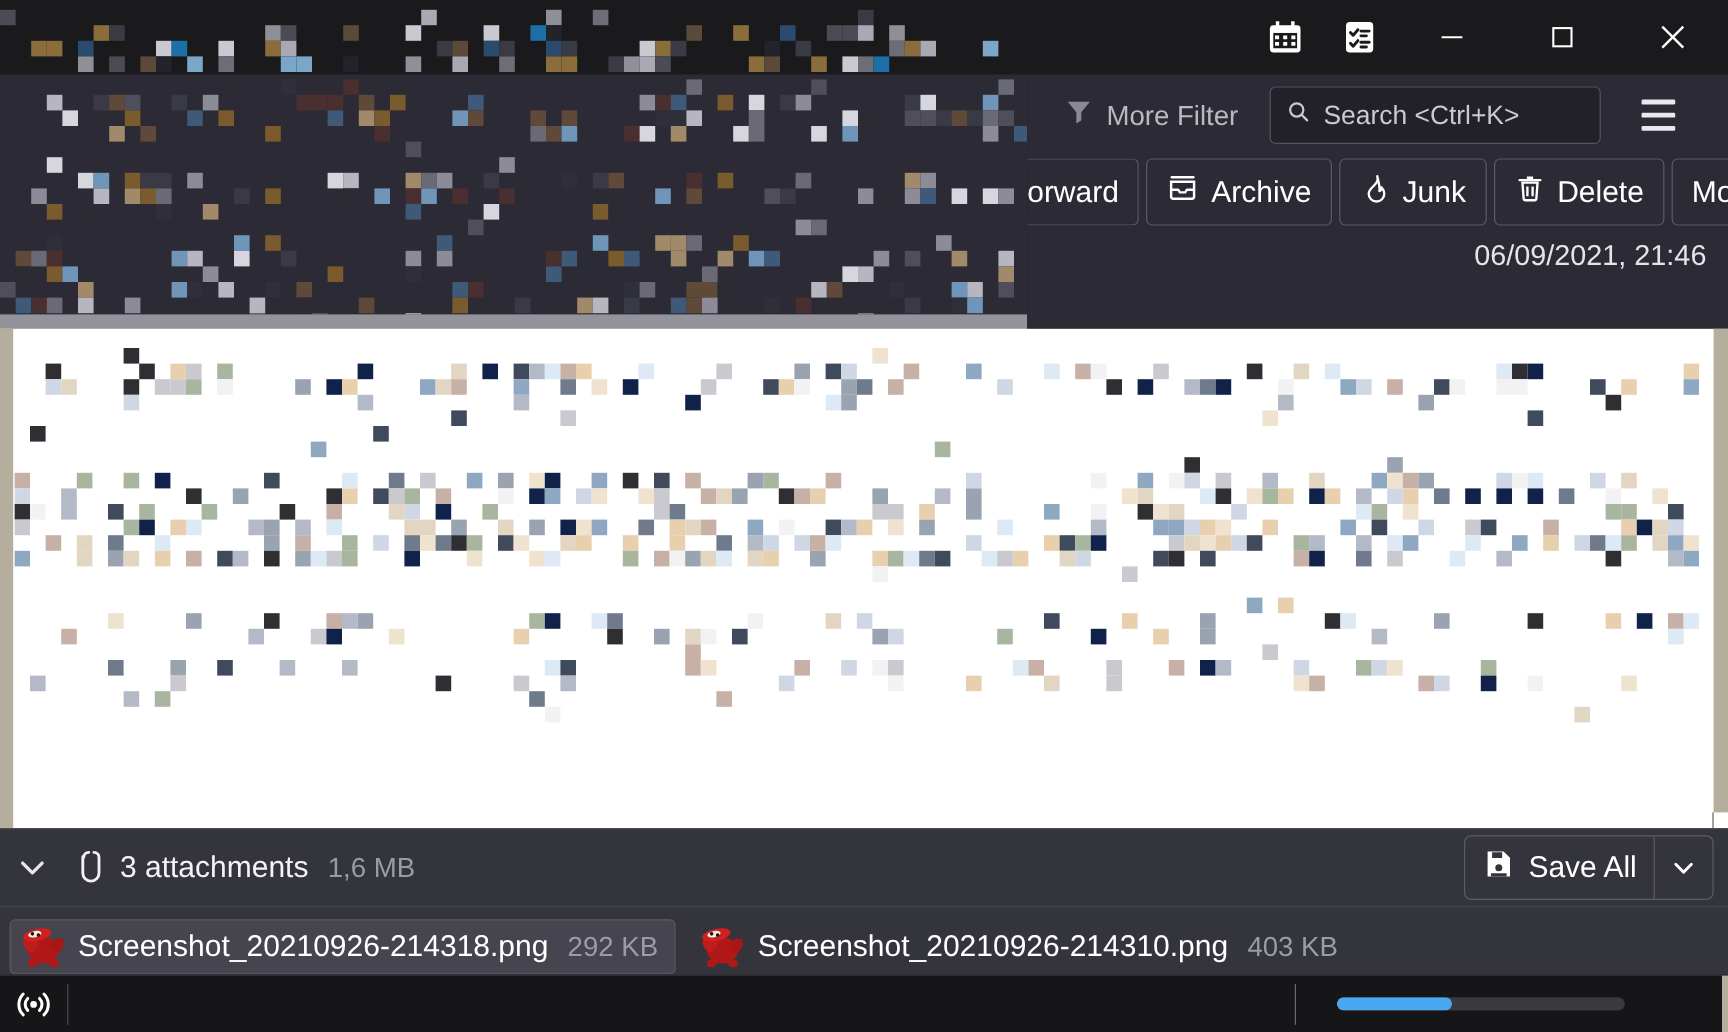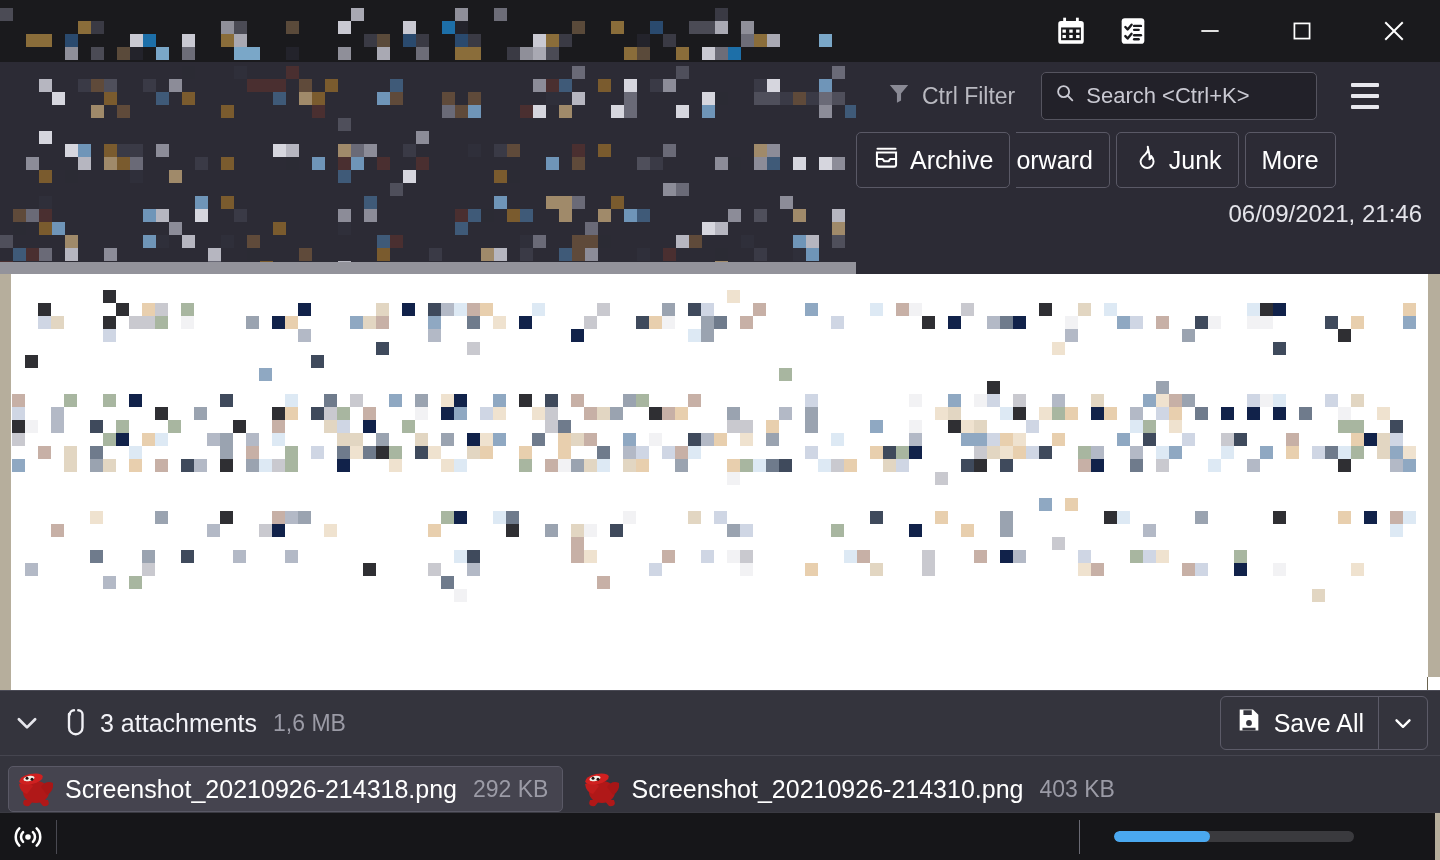--- a/index.html
+++ b/index.html
@@ -513,21 +513,21 @@
   </div>
 
   <div class="filterbar">
 
     <div class="qf">
       <span>
         <svg width="26" height="26" viewBox="0 0 24 24">
             <path d="M3.5 4.5h17l-6.6 8v6.4l-3.8 2.2v-8.6z" fill="#8a8a95"></path>
           </svg>
       </span>
-      <span>Ctrl Filter</span>
+      <span>More Filter</span>
     </div>
 
     <div class="searchbox">
       <span>
         <svg width="22" height="22" viewBox="0 0 24 24" fill="none" stroke="#c9c9d2" stroke-width="2">
           <circle cx="10.5" cy="10.5" r="6"></circle>
             <line x1="15" y1="15" x2="20" y2="20" stroke-linecap="round"></line>
         </svg>
       </span>
       <span>Search &lt;Ctrl+K&gt;</span>
@@ -536,45 +536,57 @@
     <div class="hamburger">
       <span></span>
       <span></span>
       <span></span>
     </div>
 
   </div>
 
   <div class="msgheader">
     <div class="actions">
+
+      <button class="abtn clipped">
+        <span>orward</span>
+      </button>
 
       <button class="abtn">
         <span>
           <svg width="27" height="27" viewBox="0 0 24 24" fill="none" stroke="#fff" stroke-width="1.8">
             <line x1="4" y1="4.2" x2="20" y2="4.2" stroke-linecap="round"></line>
             <path d="M3.5 7.5h17v11a1.6 1.6 0 0 1-1.6 1.6H5.1A1.6 1.6 0 0 1 3.5 18.5z"></path>
             <path d="M3.5 13.4h5.2l1.3 2h3.9l1.3-2h5.3" stroke-linejoin="round"></path>
           </svg>
         </span>
         <span>Archive</span>
       </button>
 
-      <button class="abtn clipped">
-        <span>orward</span>
-      </button>
-
       <button class="abtn">
         <span>
           <svg width="26" height="26" viewBox="0 0 24 24" fill="none" stroke="#fff" stroke-width="1.8" stroke-linejoin="round">
             <path d="M13.6 2.6c.9 3.2-.3 5.1-2 6.7C9.3 11.6 7 13.3 7 16.1a6 6 0 0 0 12 0c0-2-.9-3.6-2.2-5 .1 1.6-.6 2.6-1.6 3 .7-2.6-.3-5.5-1.6-11.5z"></path>
           </svg>
         </span>
         <span>Junk</span>
       </button>
 
+      <button class="abtn">
+        <span>
+          <svg width="26" height="26" viewBox="0 0 24 24" fill="none" stroke="#fff" stroke-width="1.8">
+            <path d="M9.6 2.8h4.8v2h-4.8z" fill="#fff" stroke="none"></path>
+            <line x1="4" y1="5.6" x2="20" y2="5.6" stroke-linecap="round"></line>
+            <path d="M6.2 7.6h11.6l-.9 12.1a1.5 1.5 0 0 1-1.5 1.4H8.6a1.5 1.5 0 0 1-1.5-1.4z"></path>
+            <line x1="10" y1="10.6" x2="10" y2="18"></line>
+            <line x1="14" y1="10.6" x2="14" y2="18"></line>
+          </svg>
+        </span>
+        <span>Delete</span>
+      </button>
 
       <button class="abtn">
         <span>More</span>
 
       </button>
 
     </div>
     <div class="msgdate">06/09/2021, 21:46</div>
   </div>
 

